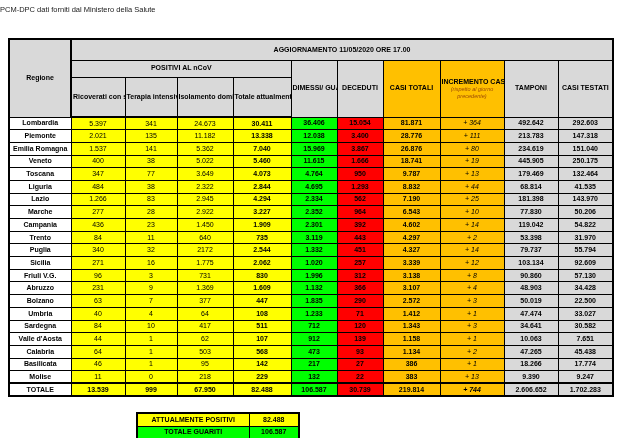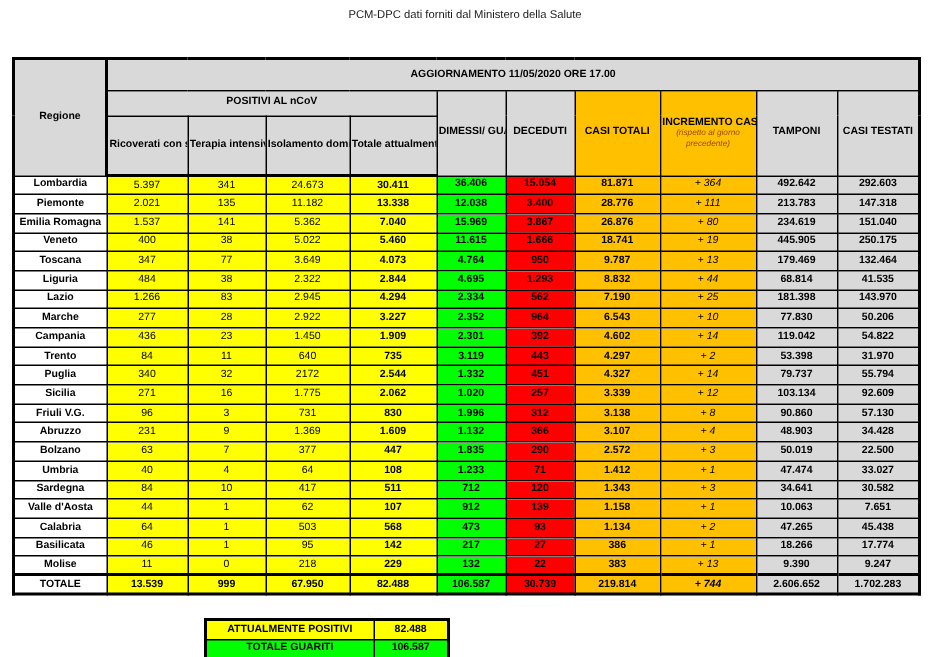--- a/index.html
+++ b/index.html
@@ -6,21 +6,21 @@
   html,body { margin:0; padding:0; }
   body {
     width:620px; height:438px; background:#ffffff;
     font-family:"Liberation Sans", sans-serif;
     -webkit-font-smoothing:antialiased;
   }
   .page { position:relative; width:620px; height:438px; overflow:hidden; }
 
   .title {
     position:absolute; top:5px; left:0; width:620px;
-    text-align:center; font-size:7.5px; color:#1a1a1a;
+    text-align:left; font-size:7.5px; color:#1a1a1a;
   }
 
   table.main {
     position:absolute; left:8px; top:38px; width:604px;
     border-collapse:collapse; table-layout:fixed;
     border:2px solid #000;
   }
   table.main th, table.main td {
     border:1px solid #000; padding:0 1px;
     font-size:7px; text-align:center; vertical-align:middle;

